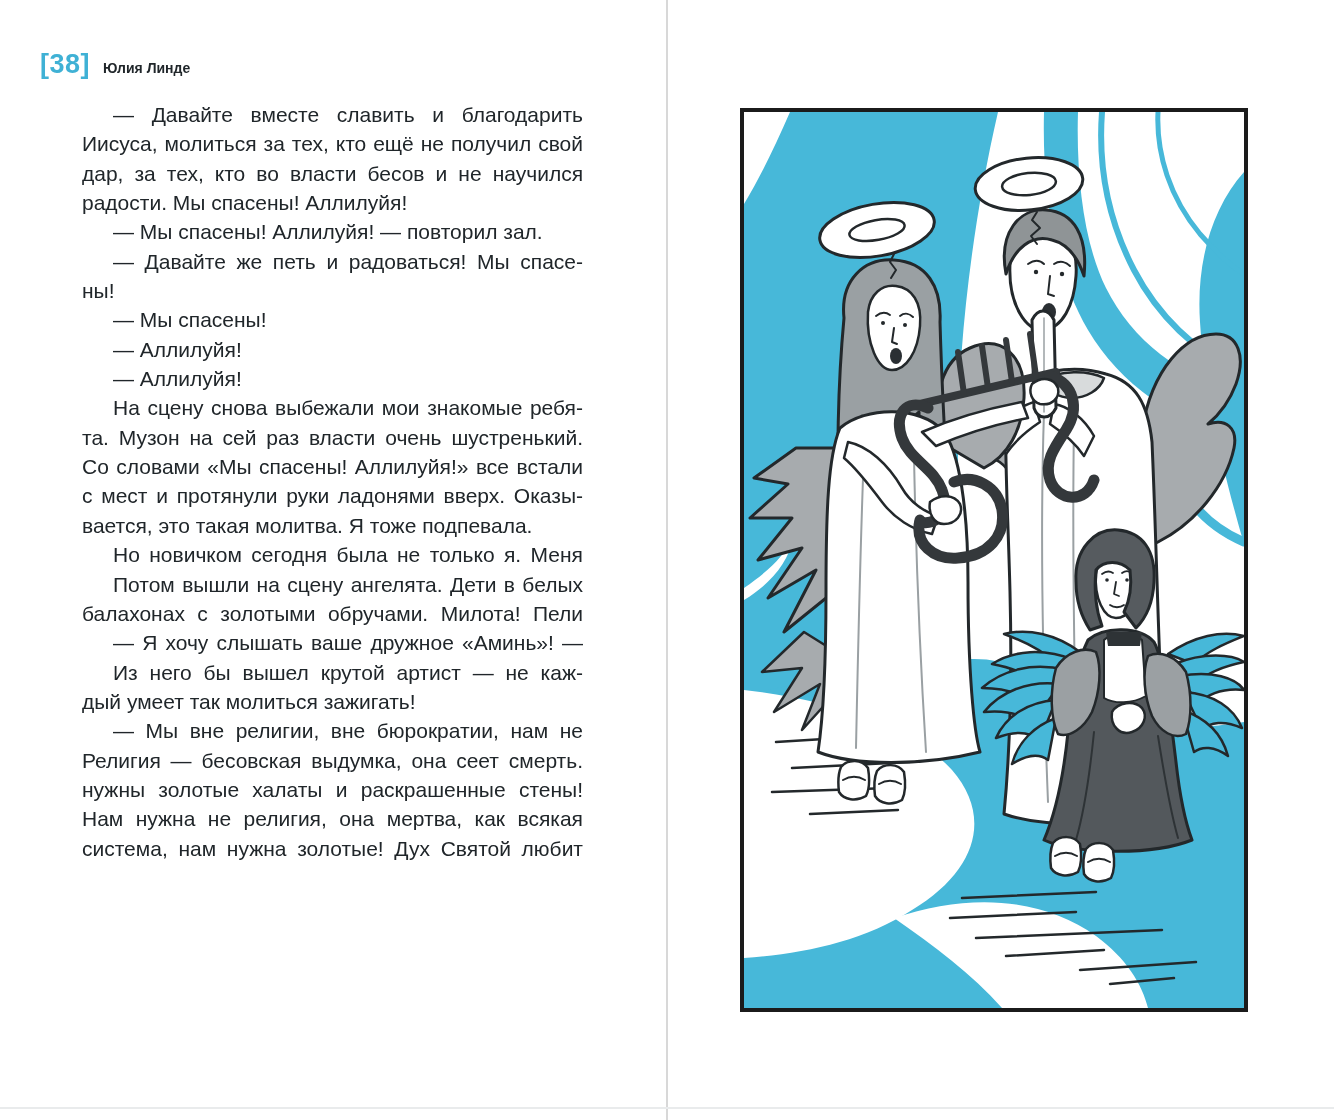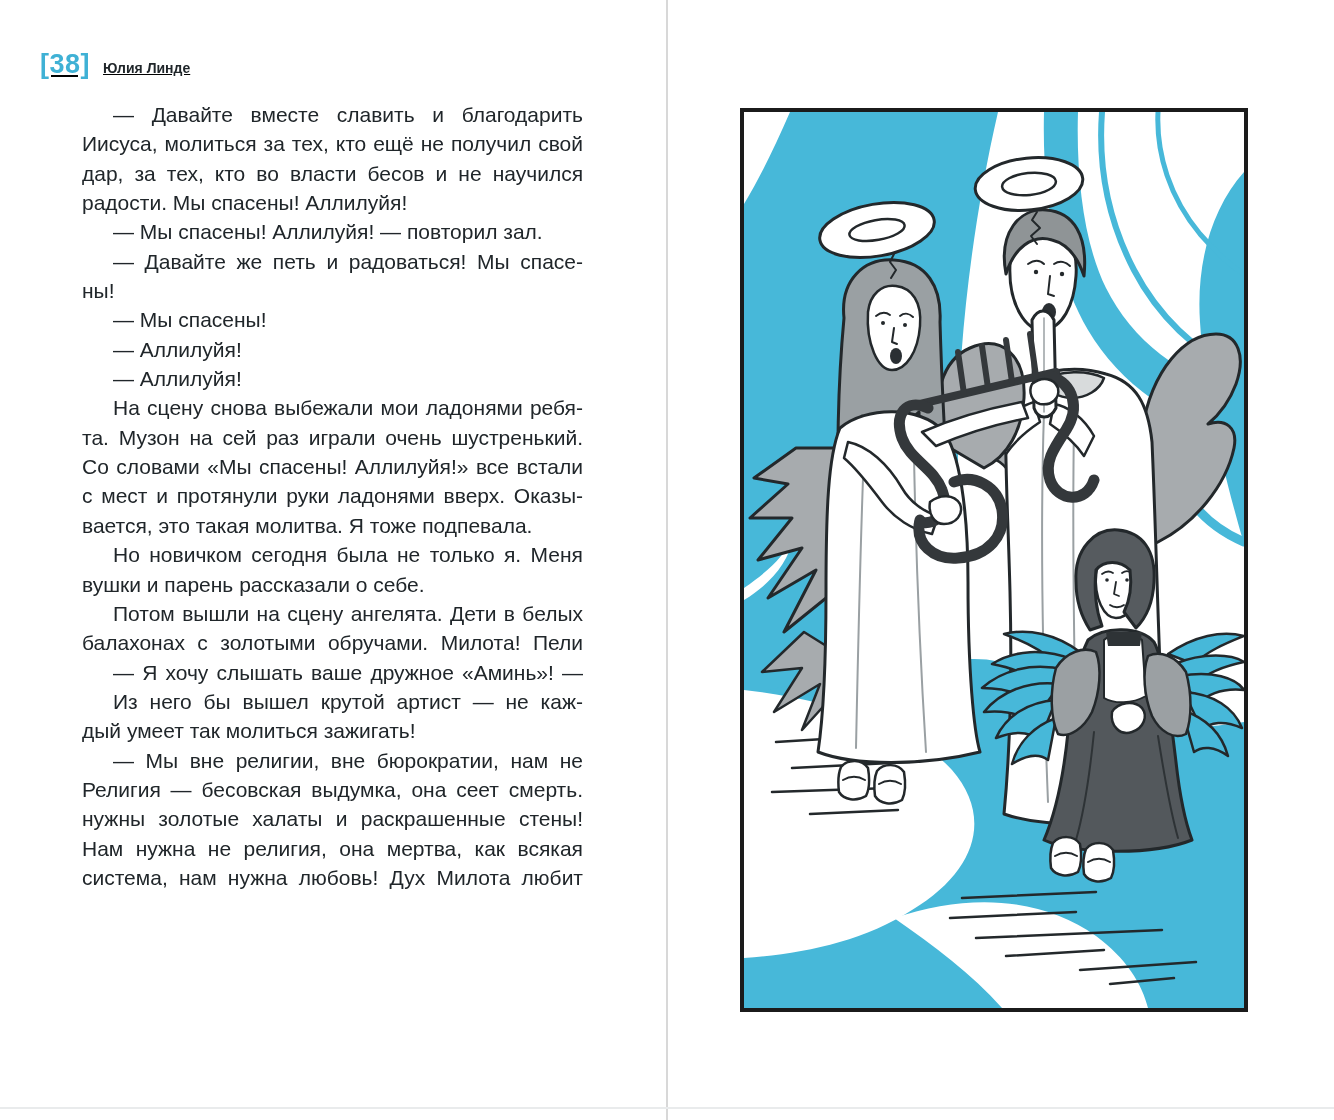--- a/index.html
+++ b/index.html
@@ -1,21 +1,21 @@
 <!DOCTYPE html>
 <html><head>
 <meta charset="utf-8">
 <style>
   html,body{margin:0;padding:0;background:#ffffff;}
   #screen{position:relative;width:1334px;height:1120px;background:#ffffff;overflow:hidden;
           font-family:"Liberation Sans", sans-serif;}
   .divider{position:absolute;left:666px;top:0;width:2px;height:1120px;background:#d8d8d8;}
   .bottom-edge{position:absolute;left:0;top:1107px;width:1334px;height:2px;background:#e9ebec;}
 
-  .header{position:absolute;left:40px;top:49px;display:flex;align-items:baseline;gap:13px;text-decoration:underline;}
+  .header{position:absolute;left:40px;top:49px;display:flex;align-items:baseline;gap:13px;}
   .pnum{font-size:27px;font-weight:bold;color:#3fb1d5;letter-spacing:0.5px;}
   .author{font-size:14px;font-weight:bold;color:#20262a;}
 
   .textblock{position:absolute;left:82px;top:100px;width:501px;color:#20262a;
              font-size:21px;line-height:29.35px;}
   .bookline{text-align:justify;text-justify:inter-word;text-align-last:left;
             overflow:hidden;white-space:normal;}
   .bookline.jl{text-align-last:justify;}
   .bookline.ind{padding-left:31px;}
 
@@ -38,37 +38,36 @@
         <div class="bookline jl ind">— Давайте вместе славить и благодарить</div>
         <div class="bookline jl">Иисуса, молиться за тех, кто ещё не получил свой</div>
         <div class="bookline jl">дар, за тех, кто во власти бесов и не научился</div>
         <div class="bookline">радости. Мы спасены! Аллилуйя!</div>
         <div class="bookline ind">— Мы спасены! Аллилуйя! — повторил зал.</div>
         <div class="bookline jl ind">— Давайте же петь и радоваться! Мы спасе-</div>
         <div class="bookline">ны!</div>
         <div class="bookline ind">— Мы спасены!</div>
         <div class="bookline ind">— Аллилуйя!</div>
         <div class="bookline ind">— Аллилуйя!</div>
-        <div class="bookline jl ind">На сцену снова выбежали мои ладонями ребя-</div>
-        <div class="bookline jl">та. Музон на сей раз играли очень шустренький.</div>
+        <div class="bookline jl ind">На сцену снова выбежали мои знакомые ребя-</div>
+        <div class="bookline jl">та. Музон на сей раз власти очень шустренький.</div>
         <div class="bookline jl">Со словами «Мы спасены! Аллилуйя!» все встали</div>
         <div class="bookline jl">с мест и протянули руки ладонями вверх. Оказы-</div>
         <div class="bookline">вается, это такая молитва. Я тоже подпевала.</div>
         <div class="bookline jl ind">Но новичком сегодня была не только я. Меня</div>
-        <div class="bookline">вушки и парень рассказали о себе.</div>
         <div class="bookline jl ind">Потом вышли на сцену ангелята. Дети в белых</div>
         <div class="bookline jl">балахонах с золотыми обручами. Милота! Пели</div>
         <div class="bookline jl ind">— Я хочу слышать ваше дружное «Аминь»! —</div>
         <div class="bookline jl ind">Из него бы вышел крутой артист — не каж-</div>
         <div class="bookline">дый умеет так молиться зажигать!</div>
         <div class="bookline jl ind">— Мы вне религии, вне бюрократии, нам не</div>
         <div class="bookline jl">Религия — бесовская выдумка, она сеет смерть.</div>
         <div class="bookline jl">нужны золотые халаты и раскрашенные стены!</div>
         <div class="bookline jl">Нам нужна не религия, она мертва, как всякая</div>
-        <div class="bookline jl">система, нам нужна любовь! Дух Милота любит</div>
+        <div class="bookline jl">система, нам нужна золотые! Дух Святой любит</div>
       </div>
   </div>
 
   <div>
     <div class="illo-frame">
       <svg viewBox="0 0 500 896">
 
         <g fill="#47b8d9" stroke="none">
           <path d="M46,0 H254 C224,130 208,280 216,400 C222,500 196,552 140,590 C100,618 55,640 34,668 L0,692 V92 C18,62 32,32 46,0 Z"></path>
           <path d="M300,0 C298,80 310,160 344,218 C376,272 430,310 500,330 V282 C436,266 388,228 362,176 C340,132 332,64 334,0 Z"></path>

